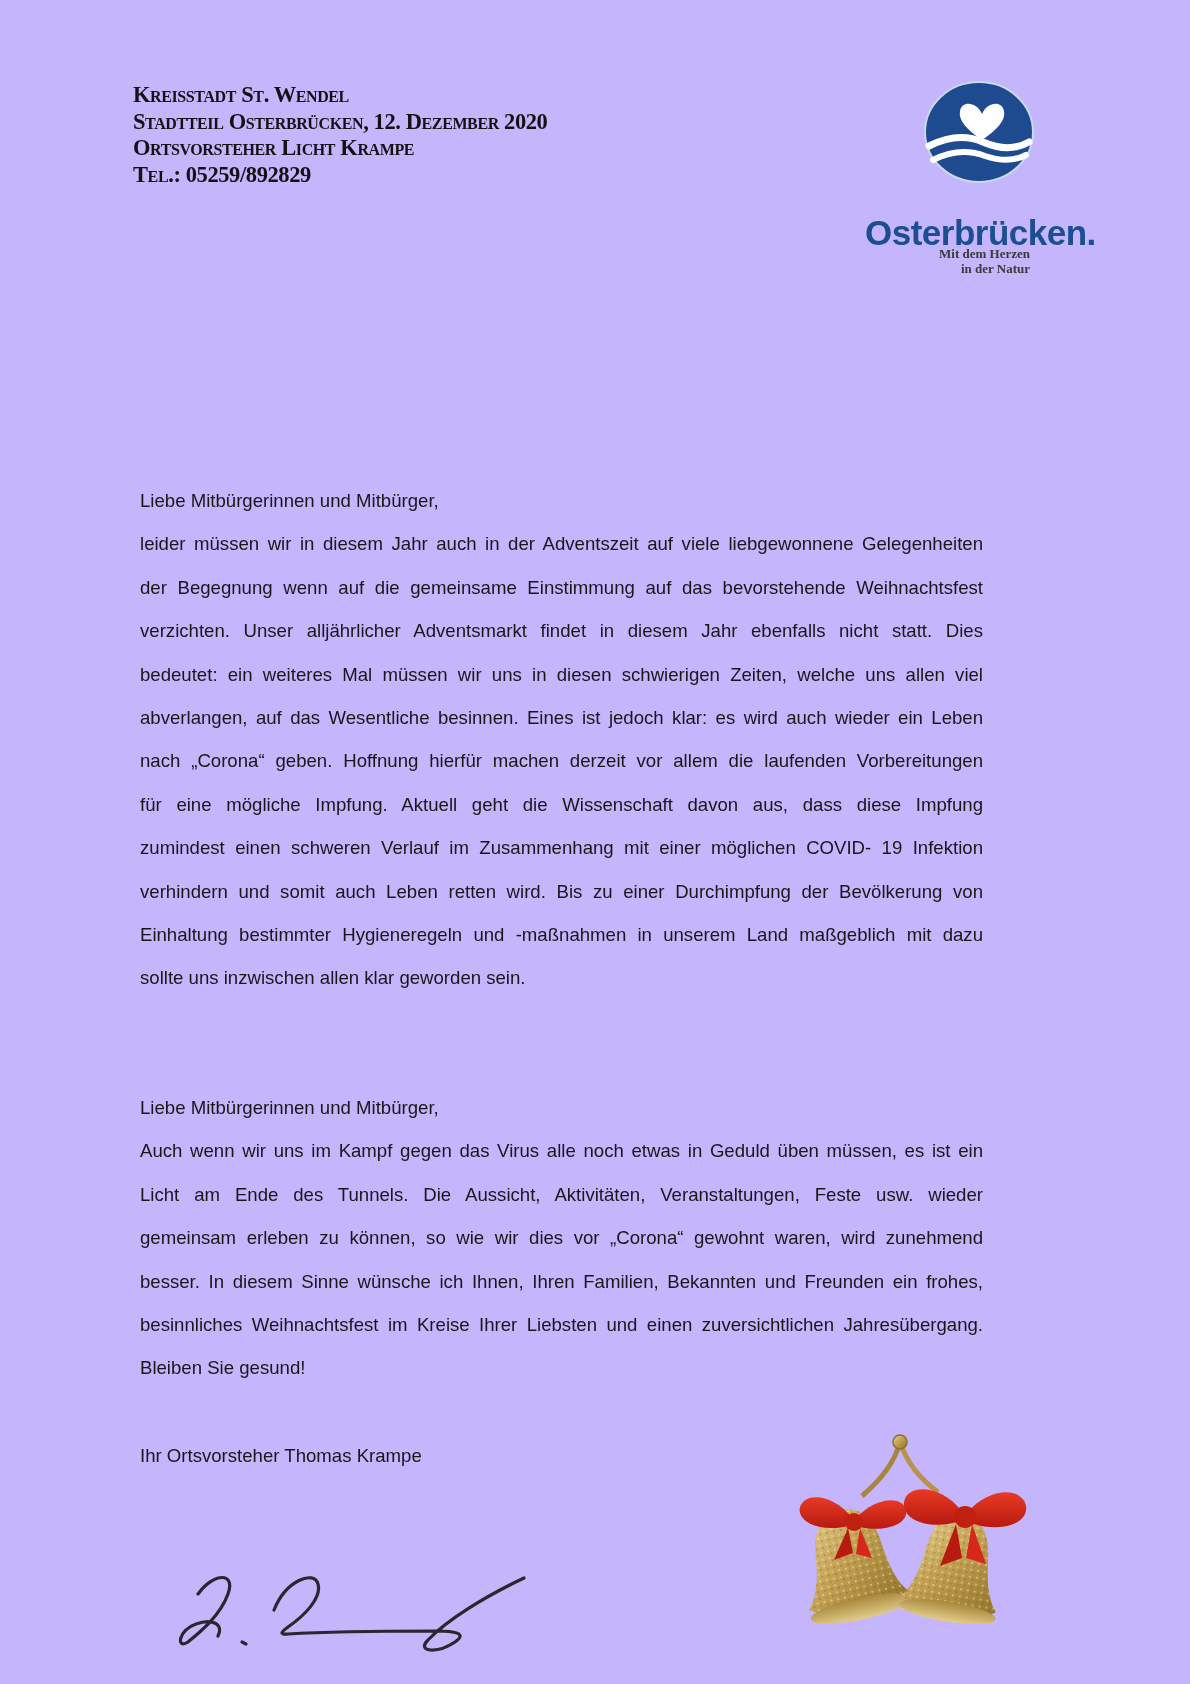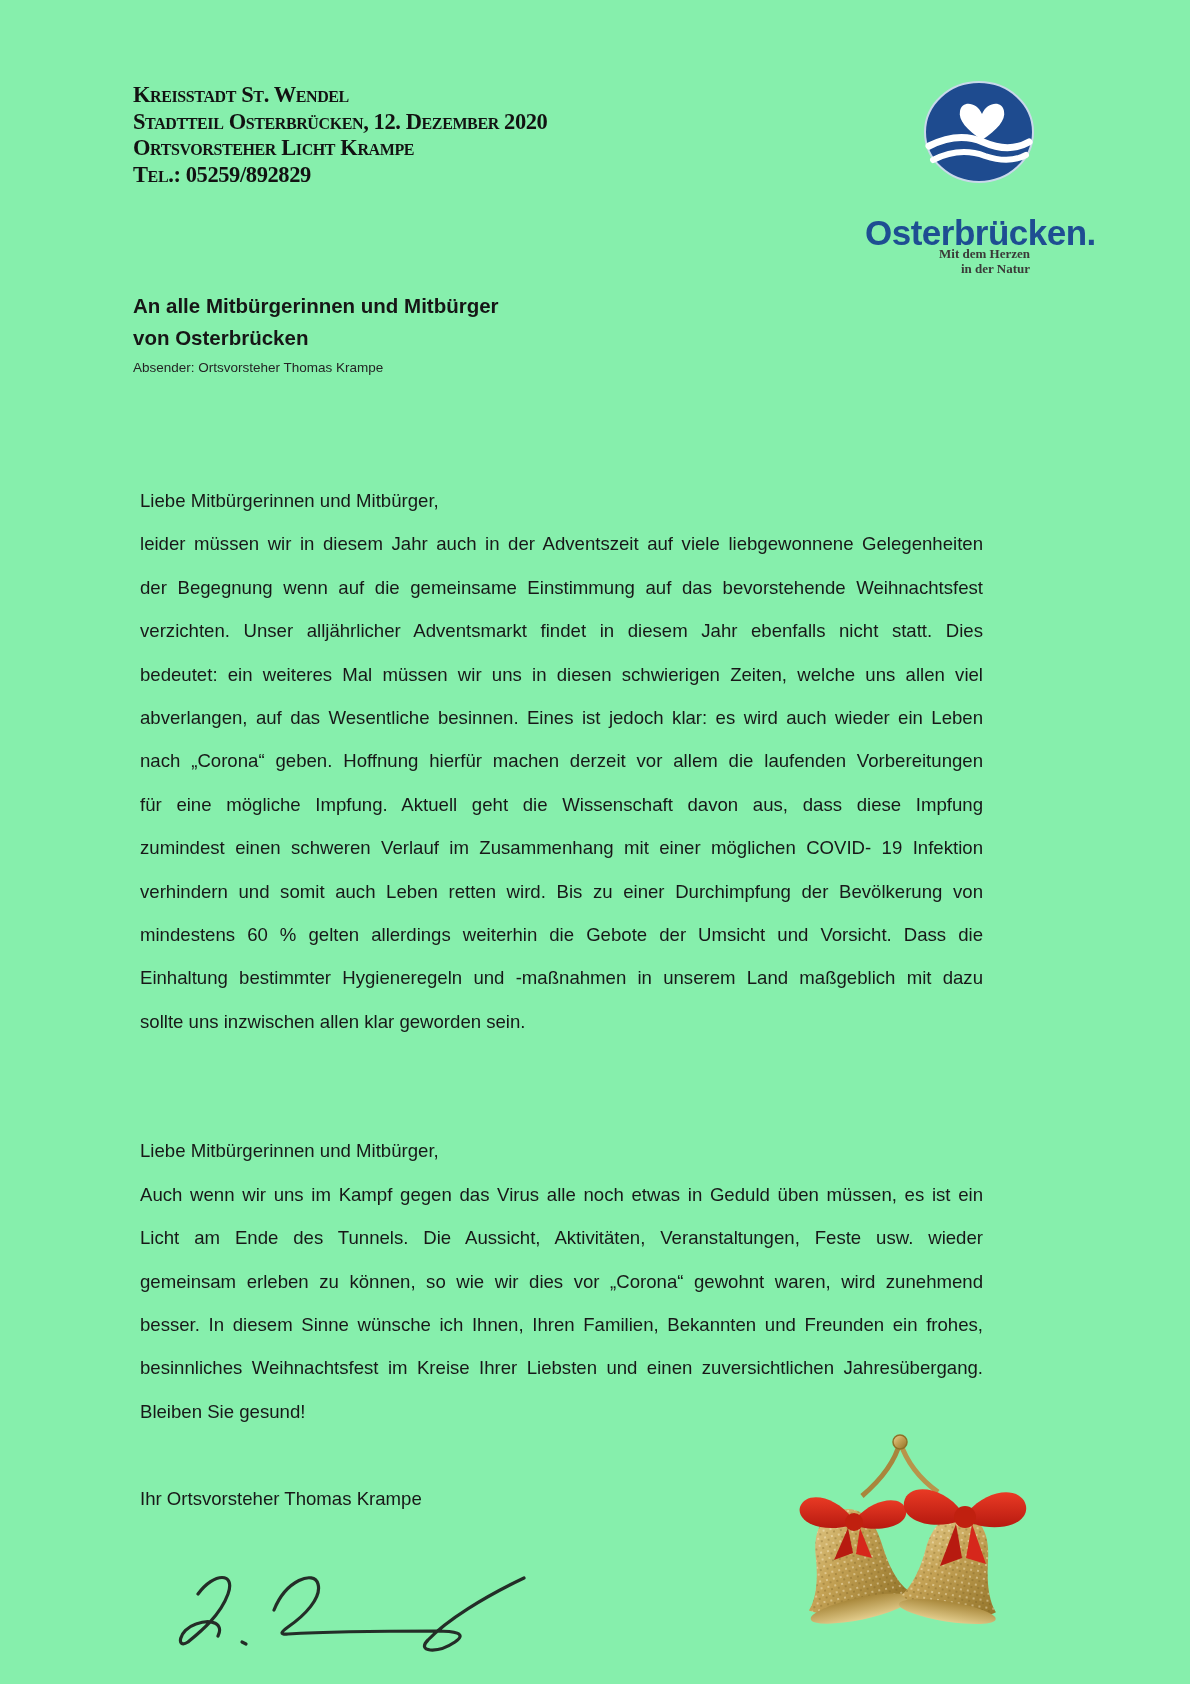--- a/index.html
+++ b/index.html
@@ -1,17 +1,17 @@
 <!DOCTYPE html>
 <html lang="de"><head>
 <meta charset="utf-8">
 <style>
   html,body { margin:0; padding:0; background:#ffffff; }
   .page {
-    position:relative; width:1190px; height:1684px; background:#86efac;
+    position:relative; width:1190px; height:1684px; background:#c4b5fd;
     font-family:"Liberation Sans", sans-serif; color:#1a1a1a; overflow:hidden;
   }
 
   
   .letterhead {
     position:absolute; left:133px; top:82px;
     font-family:"Liberation Serif", serif; font-weight:700;
     font-variant:small-caps; font-size:22.5px; line-height:26.5px;
     color:#121212; letter-spacing:-0.4px; white-space:nowrap;
   }
@@ -67,39 +67,33 @@
       <path d="M6 66 C 26 56, 44 55, 60 62 C 76 69, 92 70, 106 62" fill="none" stroke="#ffffff" stroke-width="7" stroke-linecap="round"></path>
       <path d="M10 80 C 28 71, 46 70, 62 76 C 77 81, 92 81, 103 75" fill="none" stroke="#ffffff" stroke-width="6" stroke-linecap="round"></path>
     </svg>
     <div class="logo-wordmark" style="color:#1e4e92">Osterbrücken.</div>
     <div class="logo-tagline">
       <div>Mit dem Herzen</div>
       <div>in der Natur</div>
     </div>
   </div>
 
-  <div class="recipient">
-    <div class="recipient-title">An alle Mitbürgerinnen und Mitbürger</div>
-    <div class="recipient-title">von Osterbrücken</div>
-    <div class="sender-note">Absender: Ortsvorsteher Thomas Krampe</div>
-  </div>
 
   <div class="body-text">
     <div class="salutation">Liebe Mitbürgerinnen und Mitbürger,</div>
     <div>
         <div class="line">leider müssen wir in diesem Jahr auch in der Adventszeit auf viele liebgewonnene Gelegenheiten</div>
         <div class="line">der Begegnung wenn auf die gemeinsame Einstimmung auf das bevorstehende Weihnachtsfest</div>
         <div class="line">verzichten. Unser alljährlicher Adventsmarkt findet in diesem Jahr ebenfalls nicht statt. Dies</div>
         <div class="line">bedeutet: ein weiteres Mal müssen wir uns in diesen schwierigen Zeiten, welche uns allen viel</div>
         <div class="line">abverlangen, auf das Wesentliche besinnen. Eines ist jedoch klar: es wird auch wieder ein Leben</div>
         <div class="line">nach „Corona“ geben. Hoffnung hierfür machen derzeit vor allem die laufenden Vorbereitungen</div>
         <div class="line">für eine mögliche Impfung. Aktuell geht die Wissenschaft davon aus, dass diese Impfung</div>
         <div class="line">zumindest einen schweren Verlauf im Zusammenhang mit einer möglichen COVID- 19 Infektion</div>
         <div class="line">verhindern und somit auch Leben retten wird. Bis zu einer Durchimpfung der Bevölkerung von</div>
-        <div class="line">mindestens 60 % gelten allerdings weiterhin die Gebote der Umsicht und Vorsicht. Dass die</div>
         <div class="line">Einhaltung bestimmter Hygieneregeln und -maßnahmen in unserem Land maßgeblich mit dazu</div>
         <div class="line last">sollte uns inzwischen allen klar geworden sein.</div>
       </div>
 
     <div class="salutation section-gap">Liebe Mitbürgerinnen und Mitbürger,</div>
     <div>
         <div class="line">Auch wenn wir uns im Kampf gegen das Virus alle noch etwas in Geduld üben müssen, es ist ein</div>
         <div class="line">Licht am Ende des Tunnels. Die Aussicht, Aktivitäten, Veranstaltungen, Feste usw. wieder</div>
         <div class="line">gemeinsam erleben zu können, so wie wir dies vor „Corona“ gewohnt waren, wird zunehmend</div>
         <div class="line">besser. In diesem Sinne wünsche ich Ihnen, Ihren Familien, Bekannten und Freunden ein frohes,</div>

